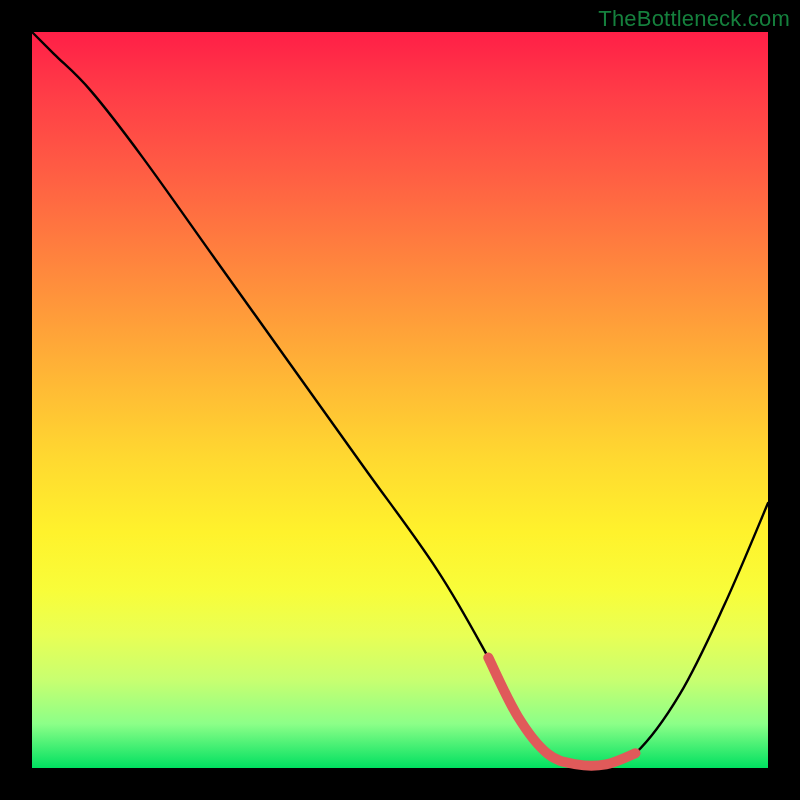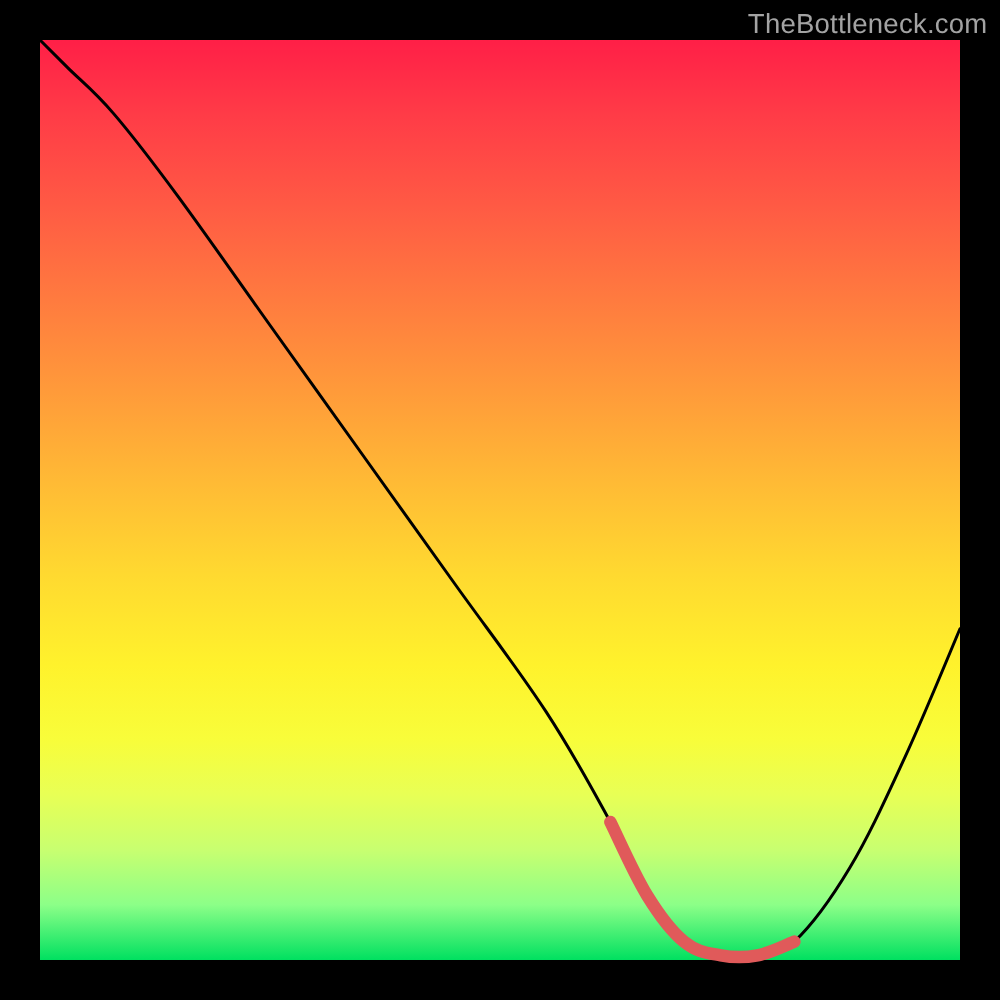--- a/index.html
+++ b/index.html
@@ -38,21 +38,21 @@
       #e8ff55 82%,
       #c8ff70 88%,
       #8cff88 94%,
       #00e060 100%
     );
   }
   .watermark {
     position: absolute;
     top: 6px;
     right: 10px;
-    color: #a3a3a3;
+    color: #15803d;
     font-size: 22px;
     font-weight: 500;
     letter-spacing: 0.2px;
   }
   svg.curve {
     position: absolute;
     left: 0;
     top: 0;
     width: 736px;
     height: 736px;

